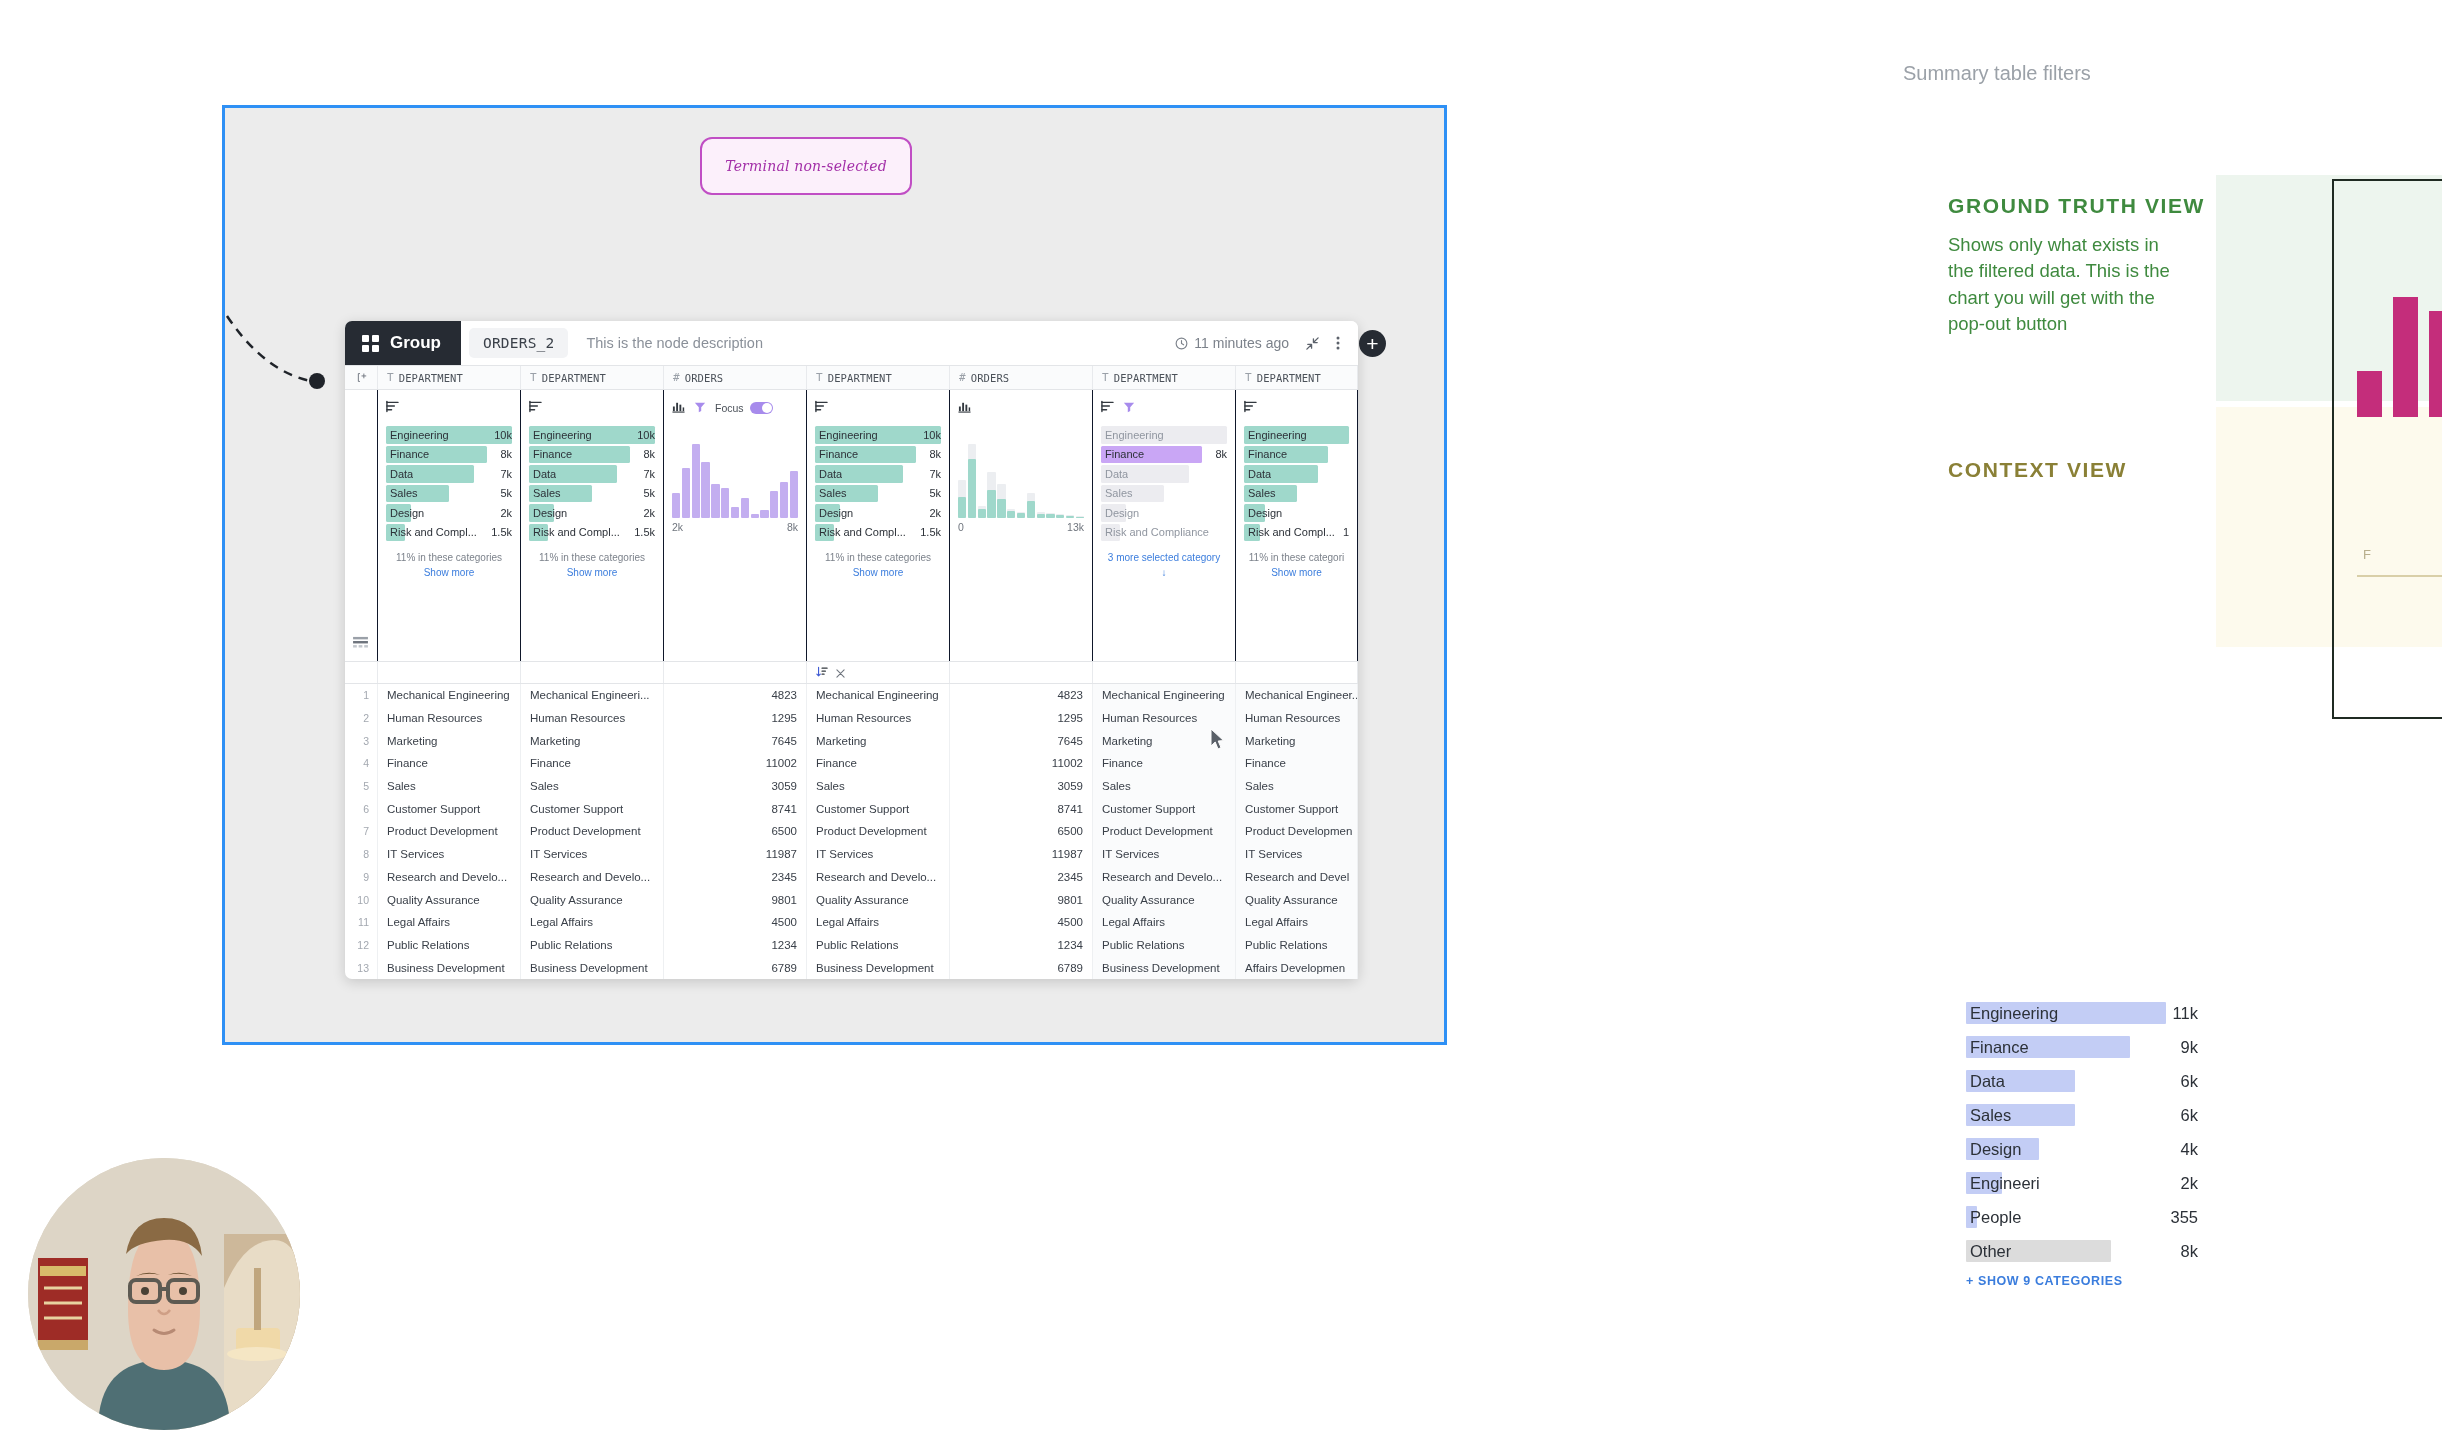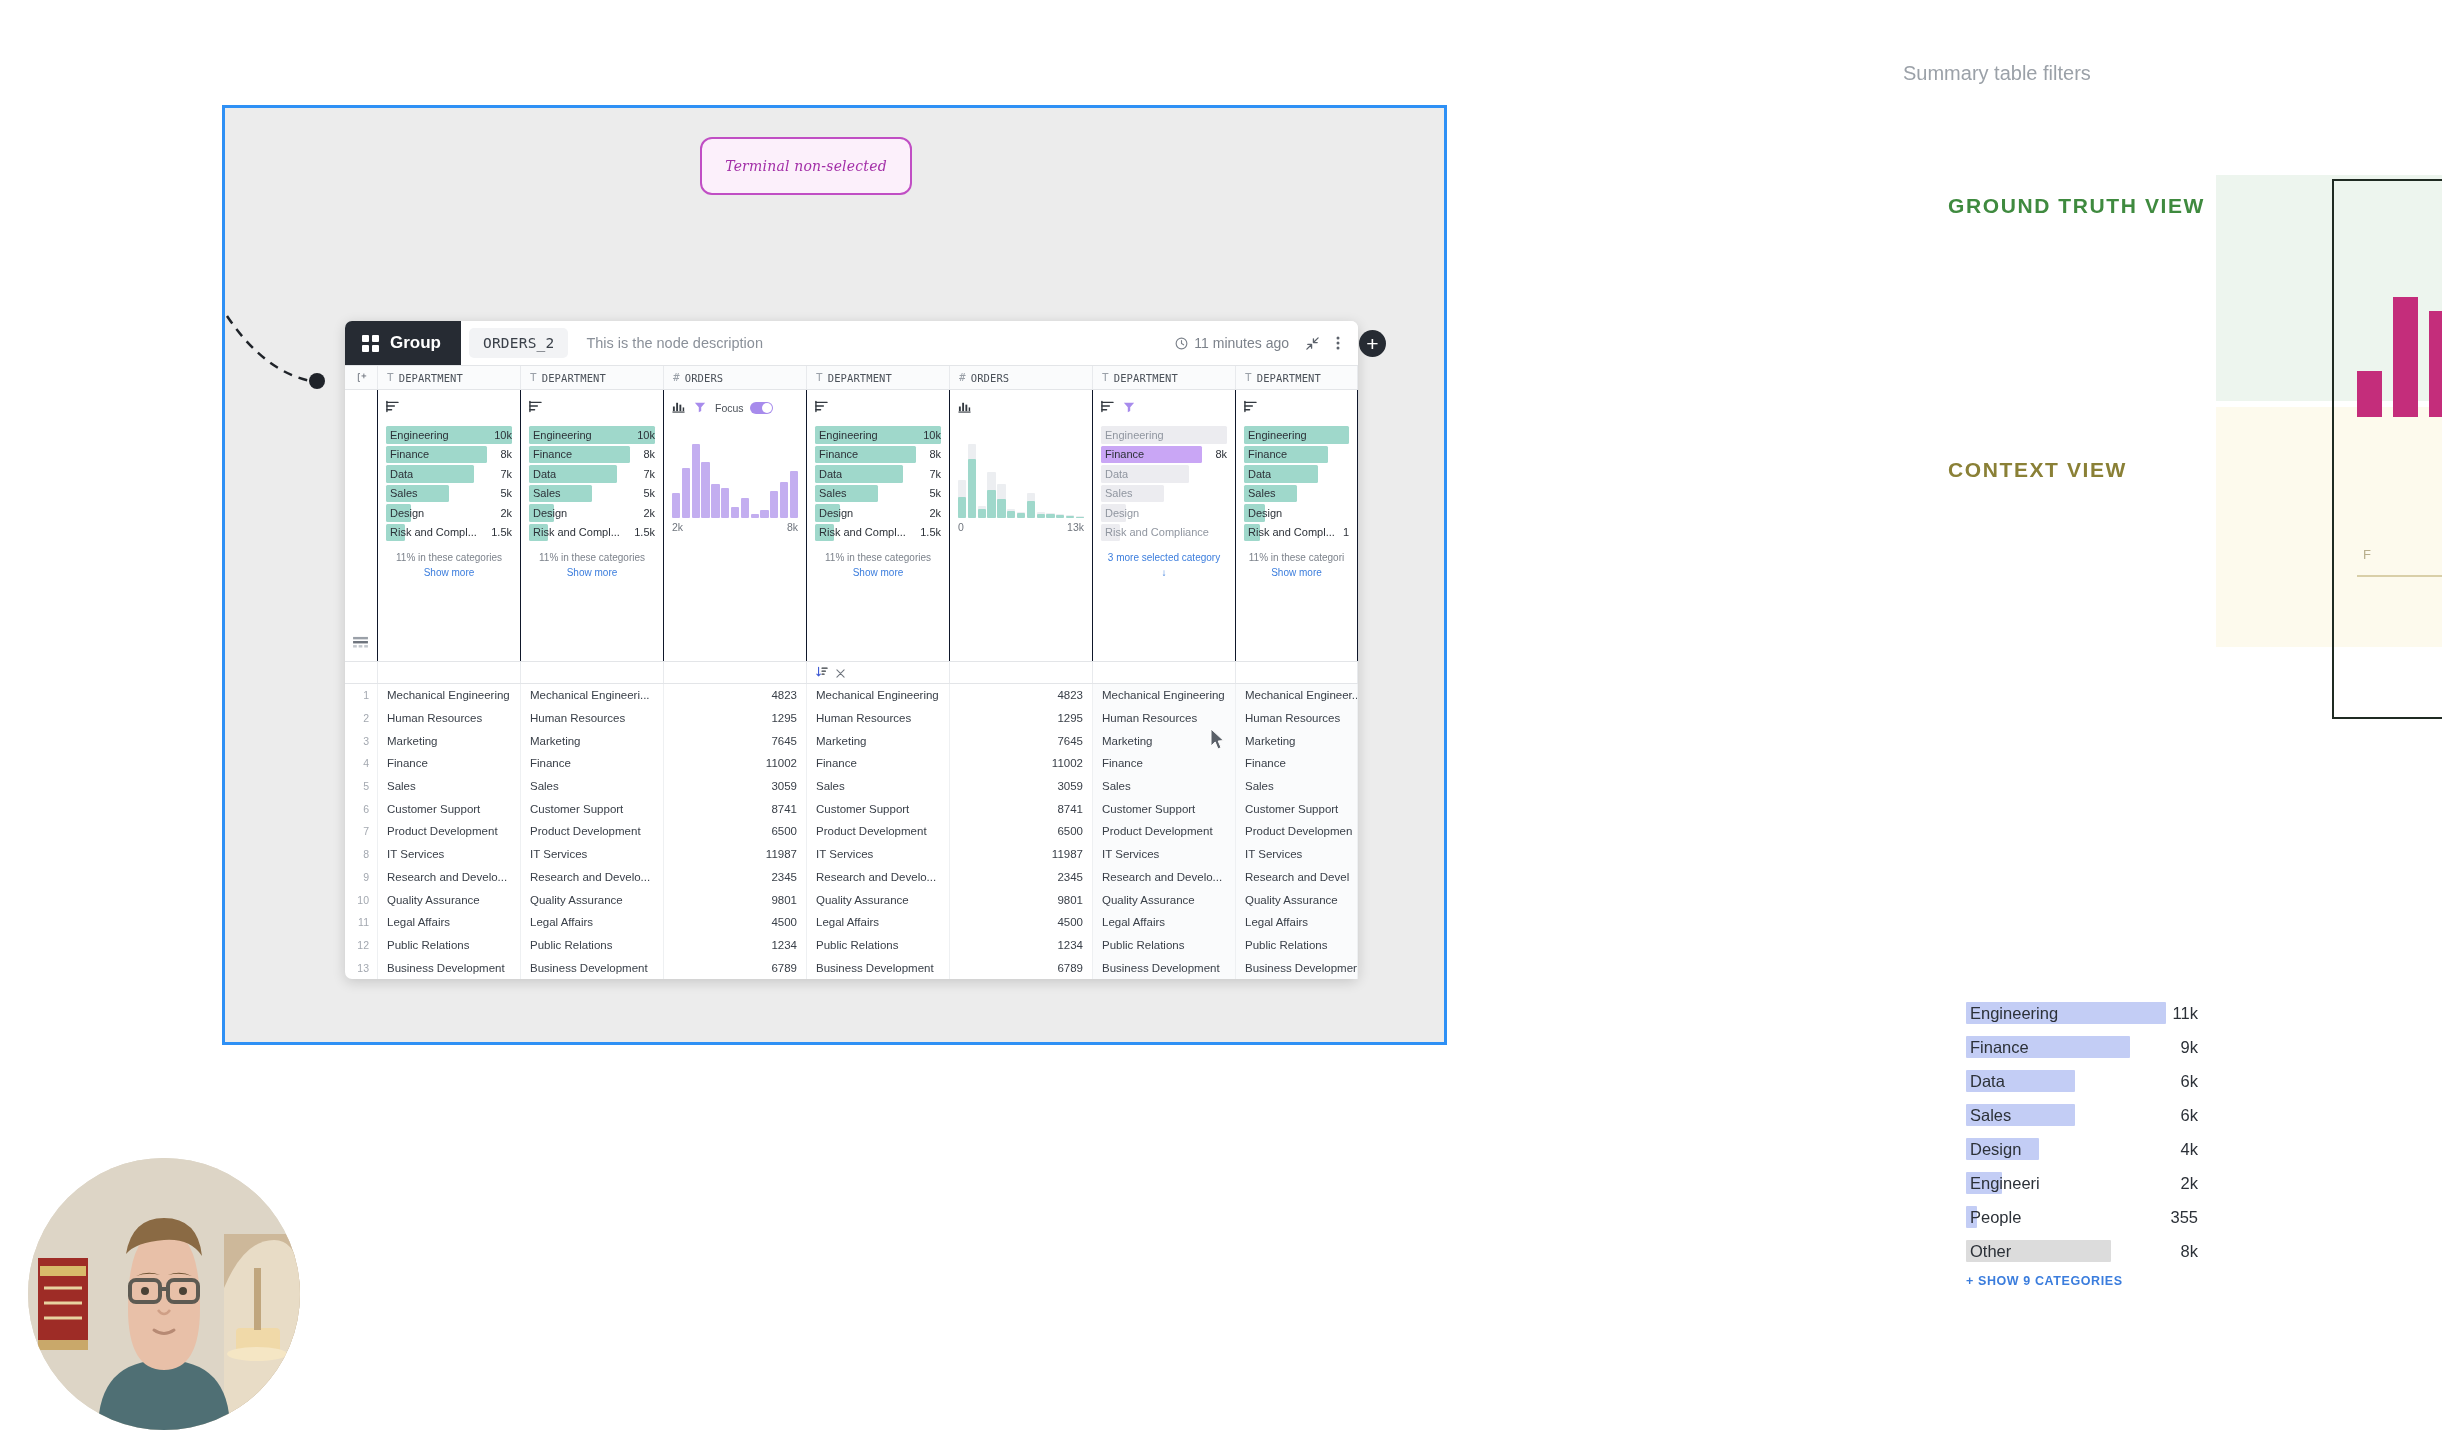--- a/index.html
+++ b/index.html
@@ -838,21 +838,21 @@
               <div class="c shade" style="flex: 1 0 0%;">Public Relations</div>
             </div>
             <div class="data-row">
               <div class="c idx">13</div>
               <div class="c" style="width: 143px; flex-shrink: 0;">Business Development</div>
               <div class="c" style="width: 143px; flex-shrink: 0;">Business Development</div>
               <div class="c num" style="width: 143px; flex-shrink: 0;">6789</div>
               <div class="c" style="width: 143px; flex-shrink: 0;">Business Development</div>
               <div class="c num" style="width: 143px; flex-shrink: 0;">6789</div>
               <div class="c shade" style="width: 143px; flex-shrink: 0;">Business Development</div>
-              <div class="c shade" style="flex: 1 0 0%;">Business Developmen</div>
+              <div class="c shade" style="flex: 1 0 0%;">Affairs Developmen</div>
             </div>
           </div>
 
       </div>
     </div>
 
     <svg class="cursor" width="17" height="24" viewBox="0 0 17 24" style="left:985px; top:620px;">
       <path d="M1 1 L1 18 L5.2 14 L8 21 L11 19.6 L8.2 13 L13.5 12.6 Z" fill="#5a6068" stroke="#fff" stroke-width="1"></path>
     </svg>
   </div>
@@ -866,20 +866,21 @@
     <div class="gt-bars">
       <i style="height:38%"></i>
         <i style="height:100%"></i>
         <i style="height:88%"></i>
     </div>
     <div class="ctx-tick">F</div>
     <div class="ctx-line"></div>
   </div>
 
   <div class="rp-h gt-h">GROUND TRUTH VIEW</div>
+  <div class="rp-b gt-b">Shows only what exists in the filtered data. This is the chart you will get with the pop-out button</div>
   <div class="rp-h cx-h">CONTEXT VIEW</div>
 
   <div class="legend-chart">
     <div id="legend-rows">
         <div class="lg-row">
           <span class="lbar" style="width: 100%;"></span>
           <span class="llbl">Engineering</span>
           <span class="lval">11k</span>
         </div>
         <div class="lg-row">

